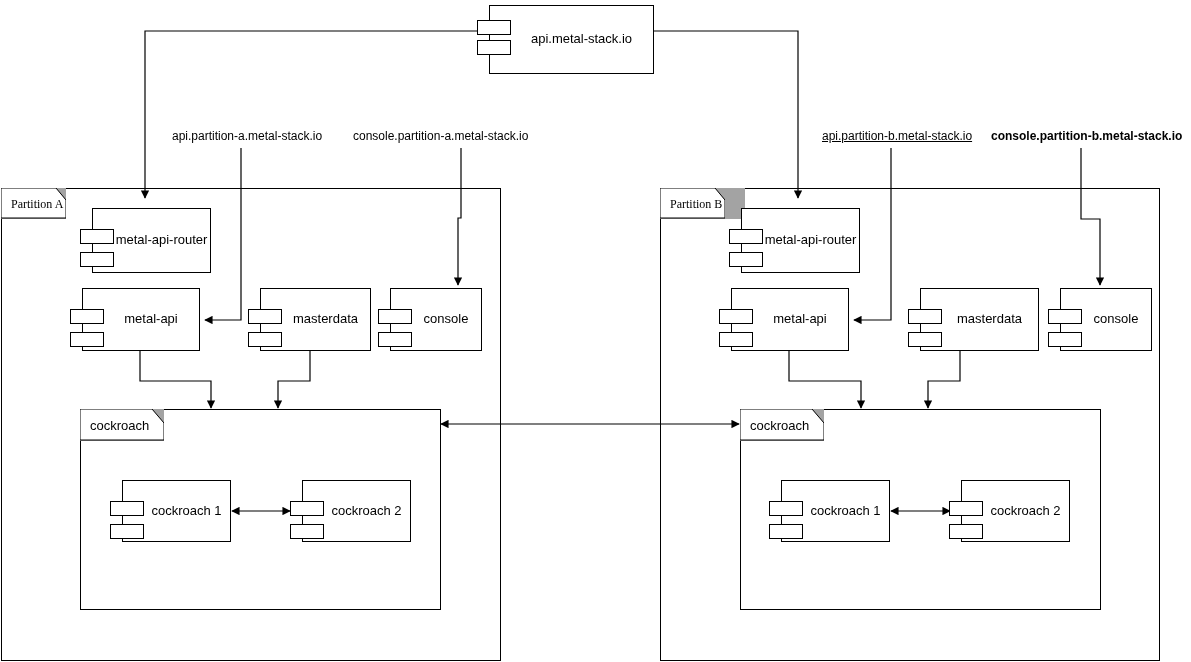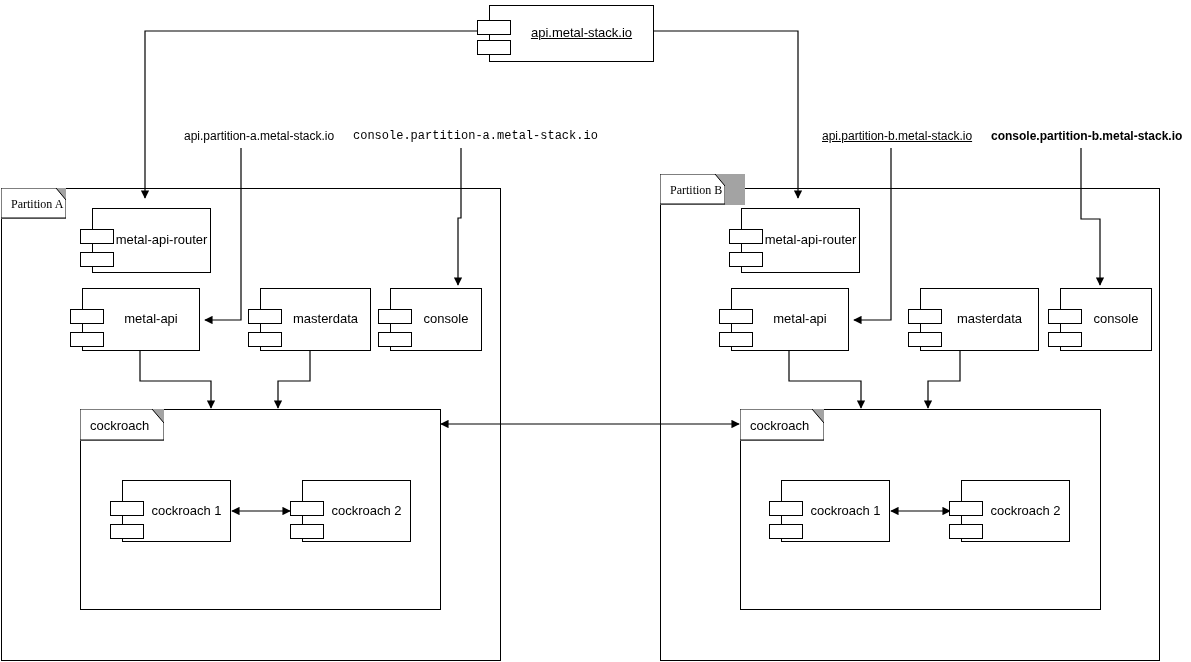--- a/index.html
+++ b/index.html
@@ -146,28 +146,28 @@
         cockroach B --&gt;
       <path d="M 441 424 L 739 424" marker-start="url(#arrow-start)" marker-end="url(#arrow)"></path>
 
       
       <path d="M 232 511 L 290 511" marker-start="url(#arrow-start)" marker-end="url(#arrow)"></path>
       
       <path d="M 891 511 L 950 511" marker-start="url(#arrow-start)" marker-end="url(#arrow)"></path>
     </g>
   </svg>
 
-  <div class="component" style="left:489px; top:5px; width:165px; height:57px;text-decoration:underline;">
+  <div class="component" style="left:489px; top:5px; width:165px; height:69px;">
     <span class="tab t-sm top"></span>
     <span class="tab t-sm bottom"></span>
     <span class="label">api.metal-stack.io</span>
   </div>
 
-  <div class="caption" style="left:170px; top:129px;margin-left:12px;">api.partition-a.metal-stack.io</div>
-  <div class="caption" style="left:351px; top:129px;font-family:Liberation Mono, monospace;">console.partition-a.metal-stack.io</div>
+  <div class="caption" style="left:170px; top:129px;">api.partition-a.metal-stack.io</div>
+  <div class="caption" style="left:351px; top:129px;">console.partition-a.metal-stack.io</div>
   <div class="caption" style="left:820px; top:129px;text-decoration:underline;">api.partition-b.metal-stack.io</div>
   <div class="caption" style="left:989px; top:129px;font-weight:bold;">console.partition-b.metal-stack.io</div>
 
   <div class="frame" style="left:1px; top:188px; width:500px; height:473px;"></div>
   <div class="nametag serif" style="left:1px; top:188px; width:65px; height:31px;">
     <svg width="65" height="31" viewBox="0 0 65 31" xmlns="http://www.w3.org/2000/svg">
       <path d="M 0 0 L 55 0 L 65 12 L 65 30 L 0 30 Z" fill="#ffffff" stroke="#000000" stroke-width="1"></path>
     </svg>
     <span class="tag-text">Partition A</span>
   </div>
@@ -210,21 +210,21 @@
     <span class="label">cockroach 1</span>
   </div>
 
   <div class="component" style="left:302px; top:480px; width:109px; height:62px;">
     <span class="tab top"></span>
     <span class="tab bottom"></span>
     <span class="label">cockroach 2</span>
   </div>
 
   <div class="frame" style="left:660px; top:188px; width:500px; height:473px;"></div>
-  <div class="nametag serif" style="left:660px; top:174px; width:85px; height:31px;">
+  <div class="nametag serif" style="left:660px; top:188px; width:85px; height:31px;">
     <svg width="65" height="31" viewBox="0 0 65 31" xmlns="http://www.w3.org/2000/svg">
       <path d="M 0 0 L 55 0 L 65 12 L 65 30 L 0 30 Z" fill="#ffffff" stroke="#000000" stroke-width="1"></path>
     </svg>
     <span class="tag-text">Partition B</span>
   </div>
 
   <div class="component" style="left:741px; top:208px; width:119px; height:65px;">
     <span class="tab top"></span>
     <span class="tab bottom"></span>
     <span class="label">metal-api-router</span>

